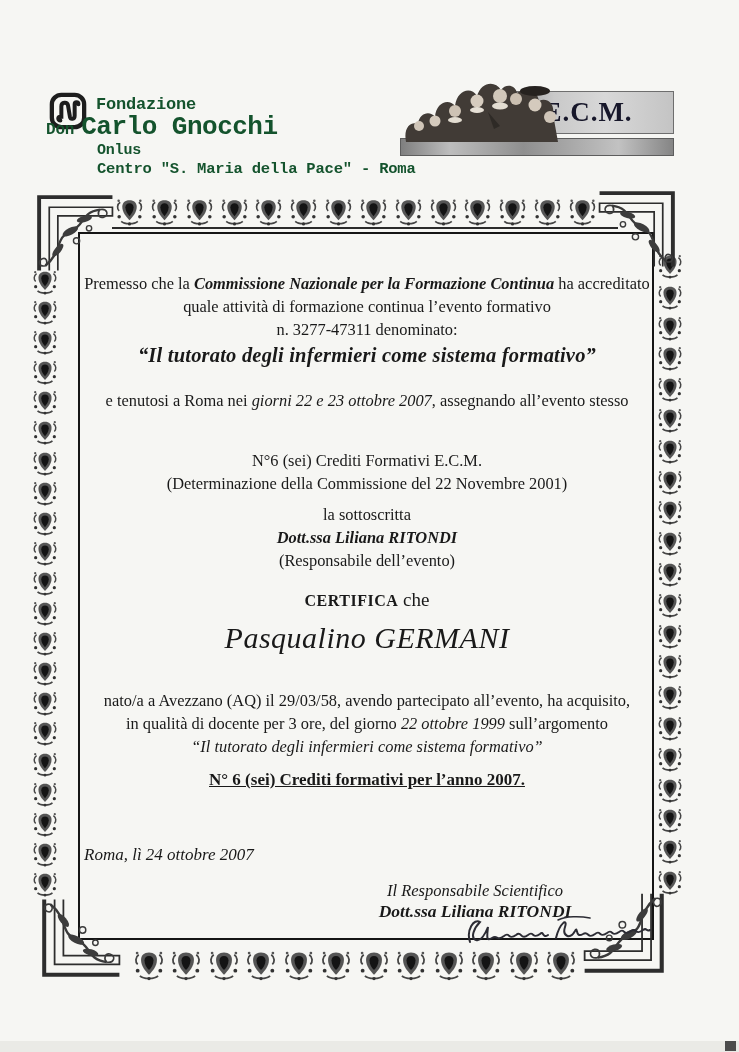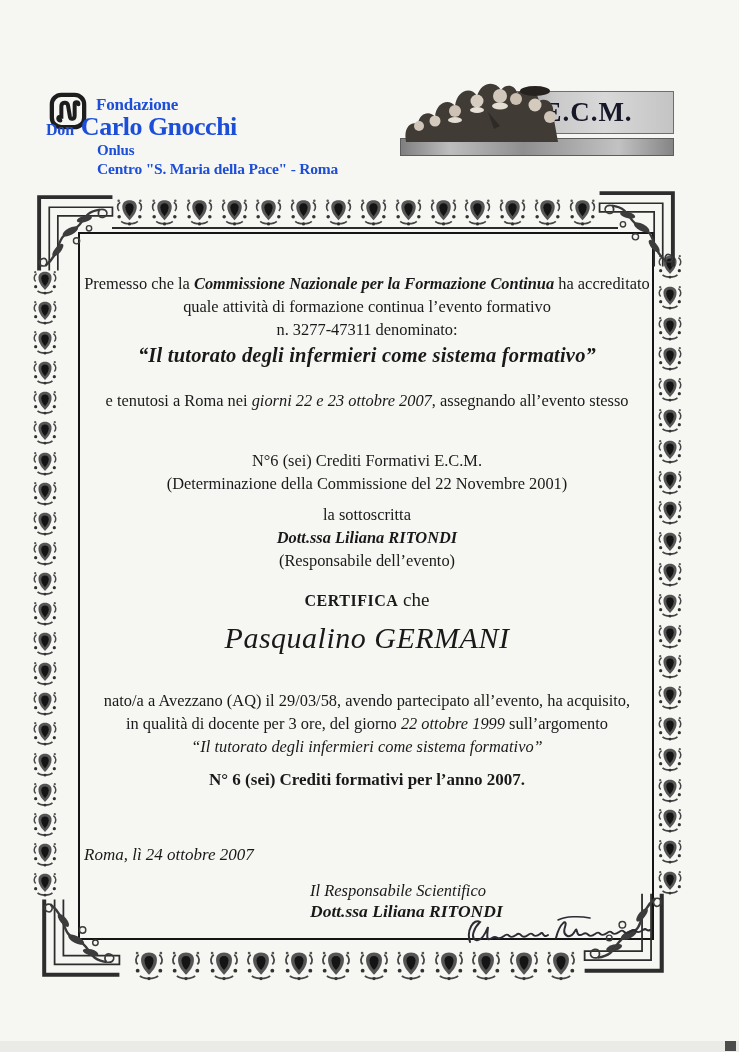--- a/index.html
+++ b/index.html
@@ -3,21 +3,21 @@
 <meta charset="utf-8">
 <style>
   html,body{margin:0;padding:0;}
   body{
     width:739px;height:1052px;position:relative;overflow:hidden;
     background:#f6f6f3;
     font-family:"Liberation Serif", serif;color:#191919;
   }
   .abs{position:absolute;}
   
-  .hdr{font-family:Liberation Serif, serif;font-weight:bold;color:#1d4ed8;letter-spacing:-0.2px;}
+  .hdr{font-family:Liberation Mono, monospace;font-weight:bold;color:#14532d;letter-spacing:-0.2px;}
   #logo-icon{left:49px;top:92px;width:38px;height:38px;}
   #fondazione{left:96px;top:95px;font-size:17px;}
   #don-row{left:46px;top:112px;display:flex;align-items:baseline;}
   #don-row .don{font-size:16px;margin-right:7px;}
   #don-row .nome{font-size:26px;letter-spacing:-0.5px;}
   #onlus{left:97px;top:142px;font-size:15px;}
   #centro{left:97px;top:160px;font-size:15.5px;}
   
   #ecm{left:398px;top:80px;width:276px;height:78px;}
   #ecm .panel{position:absolute;left:104px;top:11px;width:170px;height:41px;
@@ -52,23 +52,23 @@
   .i{font-style:italic;}
   #premise{top:272px;}
   #event-title{top:344px;font-size:20.5px;font-weight:bold;font-style:italic;letter-spacing:0.2px;}
   #organized{top:389px;}
   #credits{top:449px;}
   #undersigned{top:503px;}
   #certifica{top:588px;font-size:19px;}
   #certifica .b{font-size:16px;letter-spacing:0.5px;}
   #recipient{top:626px;font-size:30px;font-style:italic;letter-spacing:0.5px;}
   #details{top:689px;}
-  #awarded{top:768px;font-size:17px;font-weight:bold;}
+  #awarded{top:768px;font-size:17px;font-weight:bold;text-decoration:underline;}
   #place-date{left:84px;top:845px;font-size:17px;font-style:italic;text-align:right;white-space:nowrap;}
-  #sig-block{left:310px;top:881px;width:330px;text-align:left;white-space:nowrap;}
+  #sig-block{left:310px;top:881px;width:330px;text-align:center;white-space:nowrap;}
   #sig-block .role{font-style:italic;font-size:16.5px;}
   #sig-block .name{font-weight:bold;font-style:italic;font-size:17.5px;}
   #sig-script{left:462px;top:912px;z-index:3;}
   
   #scan-strip{left:0;top:1041px;width:739px;height:11px;background:#eaeae6;}
   #scan-mark{left:725px;top:1041px;width:11px;height:10px;background:#4c4c4c;}
 </style>
 </head>
 <body>
 

